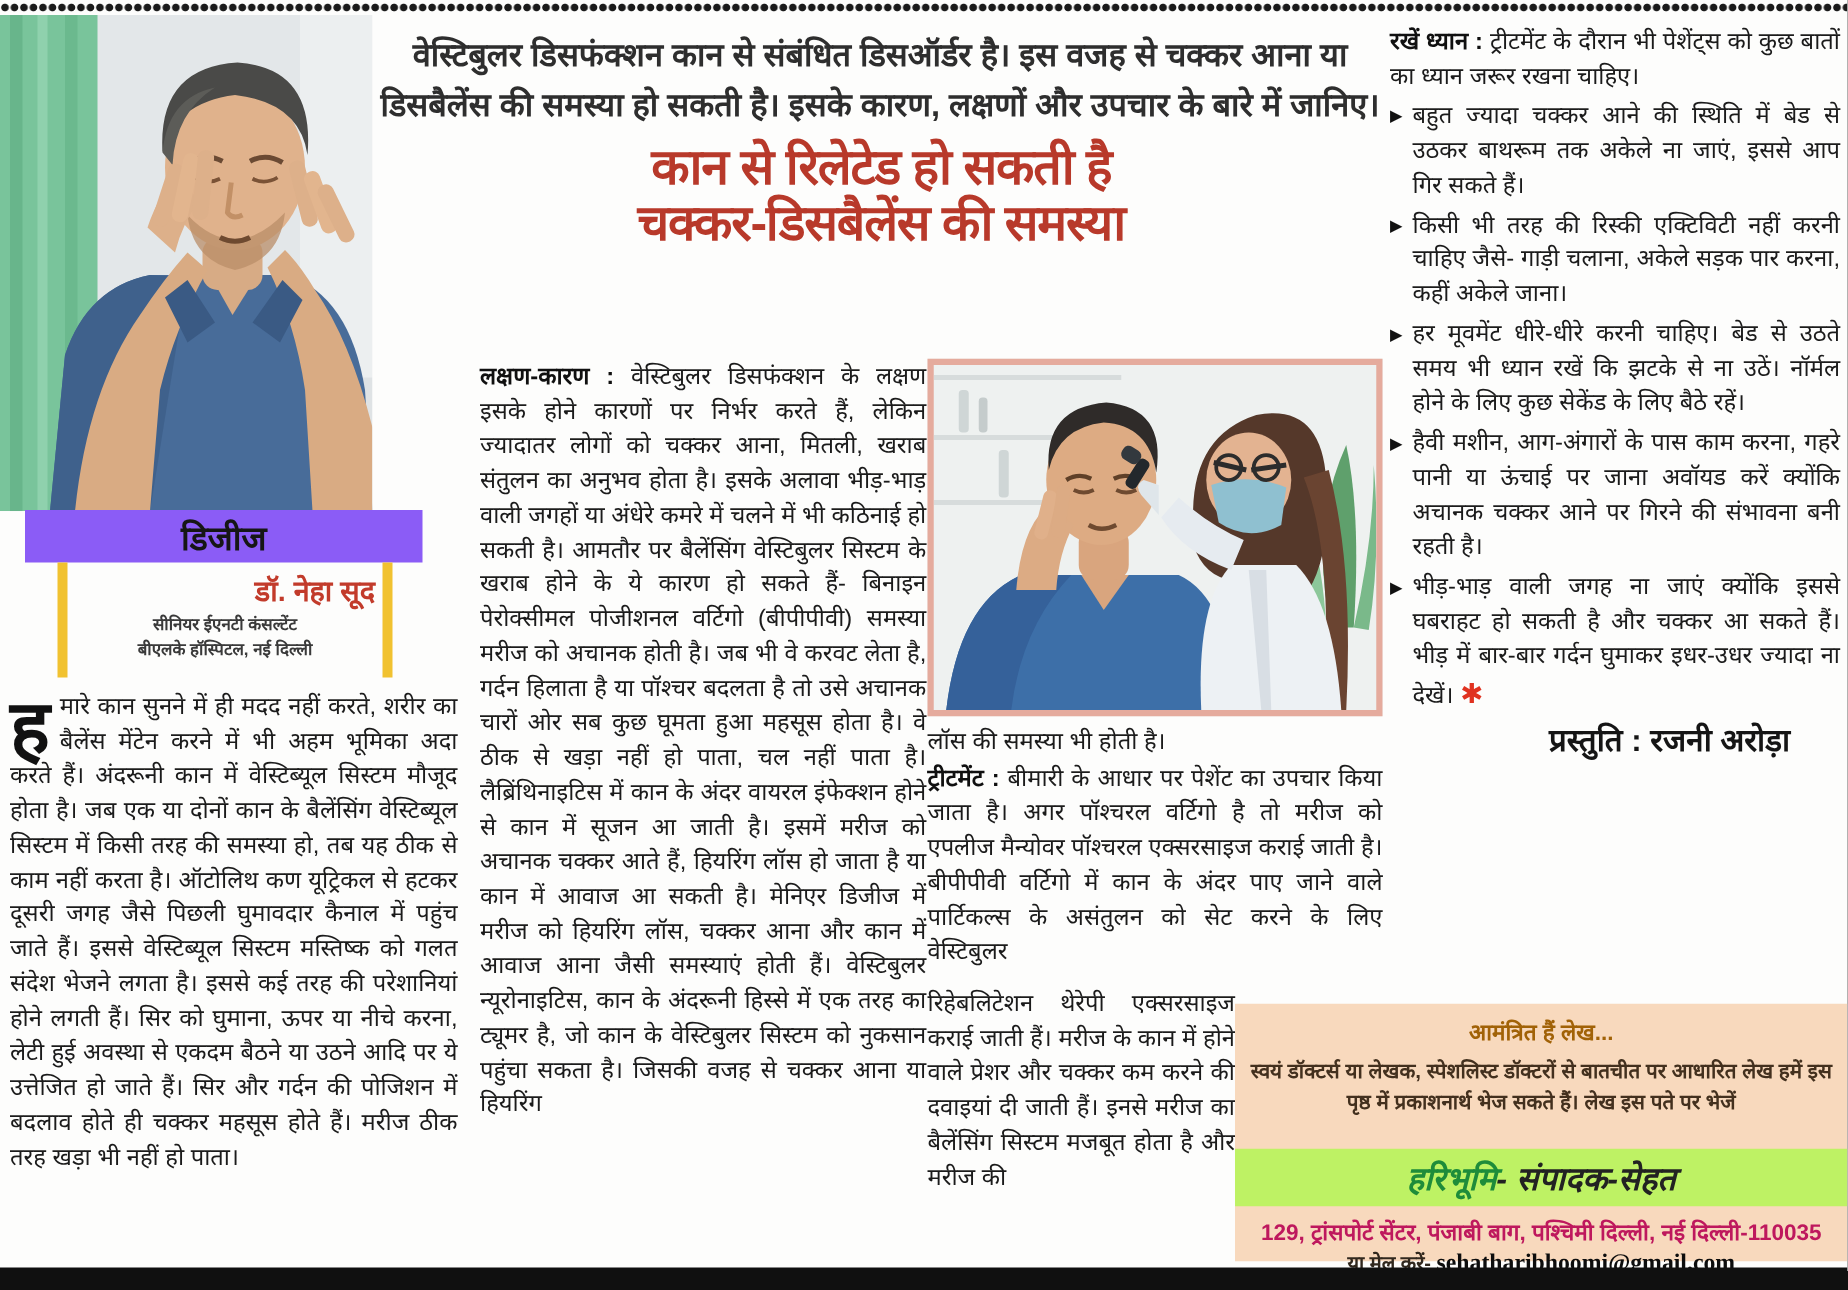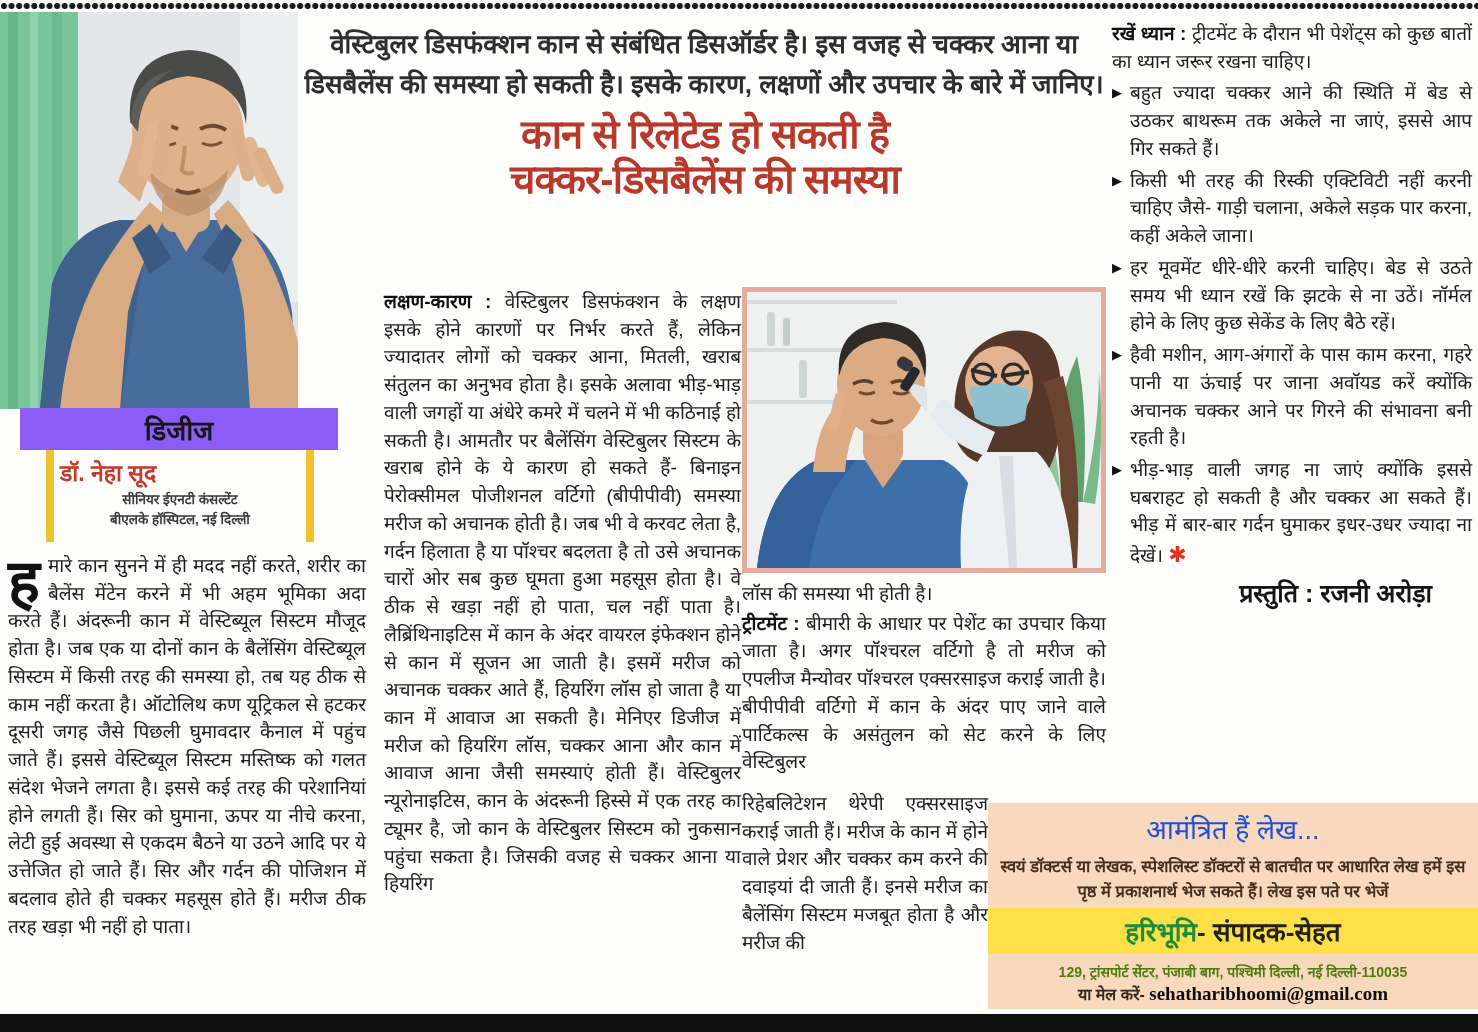--- a/index.html
+++ b/index.html
@@ -27,21 +27,21 @@
   .headline span{display:block;}
   .banner{
     position:absolute;left:20px;top:408px;width:318px;height:42px;background:#8b5cf6;
     display:flex;align-items:center;justify-content:center;
     font-size:27px;font-weight:bold;color:#161616;
   }
   .leg{position:absolute;width:8px;height:92px;background:#f1c230;top:450px;}
   .leg-l{left:46px;}
   .leg-r{left:306px;}
   .doc-name{
-    position:absolute;left:60px;top:456px;width:240px;text-align:left;
+    position:absolute;left:60px;top:456px;width:240px;text-align:right;
     color:#c23b2b;font-weight:bold;font-size:23px;
   }
   .doc-cred{
     position:absolute;left:60px;top:490px;width:240px;text-align:center;
     font-size:13.5px;font-weight:bold;color:#3a3a3a;line-height:1.45;
   }
   .col{
     position:absolute;text-align:justify;font-size:19px;line-height:1.46;color:#1b1b1b;
   }
   .col .lead{font-weight:bold;color:#101010;}
@@ -57,31 +57,31 @@
   .para{margin:0 0 2px 0;}
   .bullet{display:flex;gap:8px;margin-top:4px;}
   .bullet .marker{flex:0 0 auto;font-size:13px;line-height:2.1;color:#111;}
   .bullet .btext{text-align:justify;}
   .red-star{color:#e03220;font-weight:bold;font-size:22px;}
   .byline{margin-top:4px;text-align:right;font-weight:bold;font-size:25px;color:#151515;padding-right:40px;}
   .invite{
     position:absolute;left:988px;top:803px;width:490px;height:206px;background:#f8d9bd;
     display:flex;flex-direction:column;align-items:center;padding-top:14px;box-sizing:border-box;
   }
-  .invite-title{color:#1d4ed8;font-weight:normal;font-size:27px;line-height:1;}
+  .invite-title{color:#a16207;font-weight:bold;font-size:18px;line-height:1;}
   .invite-body{
     margin-top:10px;width:96%;text-align:center;font-size:16.5px;font-weight:600;
     color:#43301e;line-height:1.5;
   }
   .invite-band{
-    margin-top:4px;width:100%;background:#fde047;text-align:center;padding:5px 0;
+    margin-top:24px;width:100%;background:#bef264;text-align:center;padding:5px 0;font-style:italic;
   }
   .brand{color:#1e8c3a;font-weight:bold;font-size:26px;}
   .brand-suffix{color:#222;font-weight:bold;font-size:26px;}
-  .invite-address{margin-top:8px;font-size:14px;font-weight:bold;color:#4d7c0f;text-align:center;width:98%;}
+  .invite-address{margin-top:8px;font-size:18px;font-weight:bold;color:#be185d;text-align:center;width:98%;}
   .invite-email{margin-top:2px;font-size:16px;font-weight:bold;color:#31281e;}
   .invite-email .mail{font-size:19px;color:#0d0d0d;font-family:Liberation Serif, serif;}
   .bottom-bar{position:absolute;left:0;top:1014px;width:100%;height:18px;background:#101010;}
 </style>
 </head>
 <body>
 
 <div class="page">
 
   <div class="top-dots"></div>

